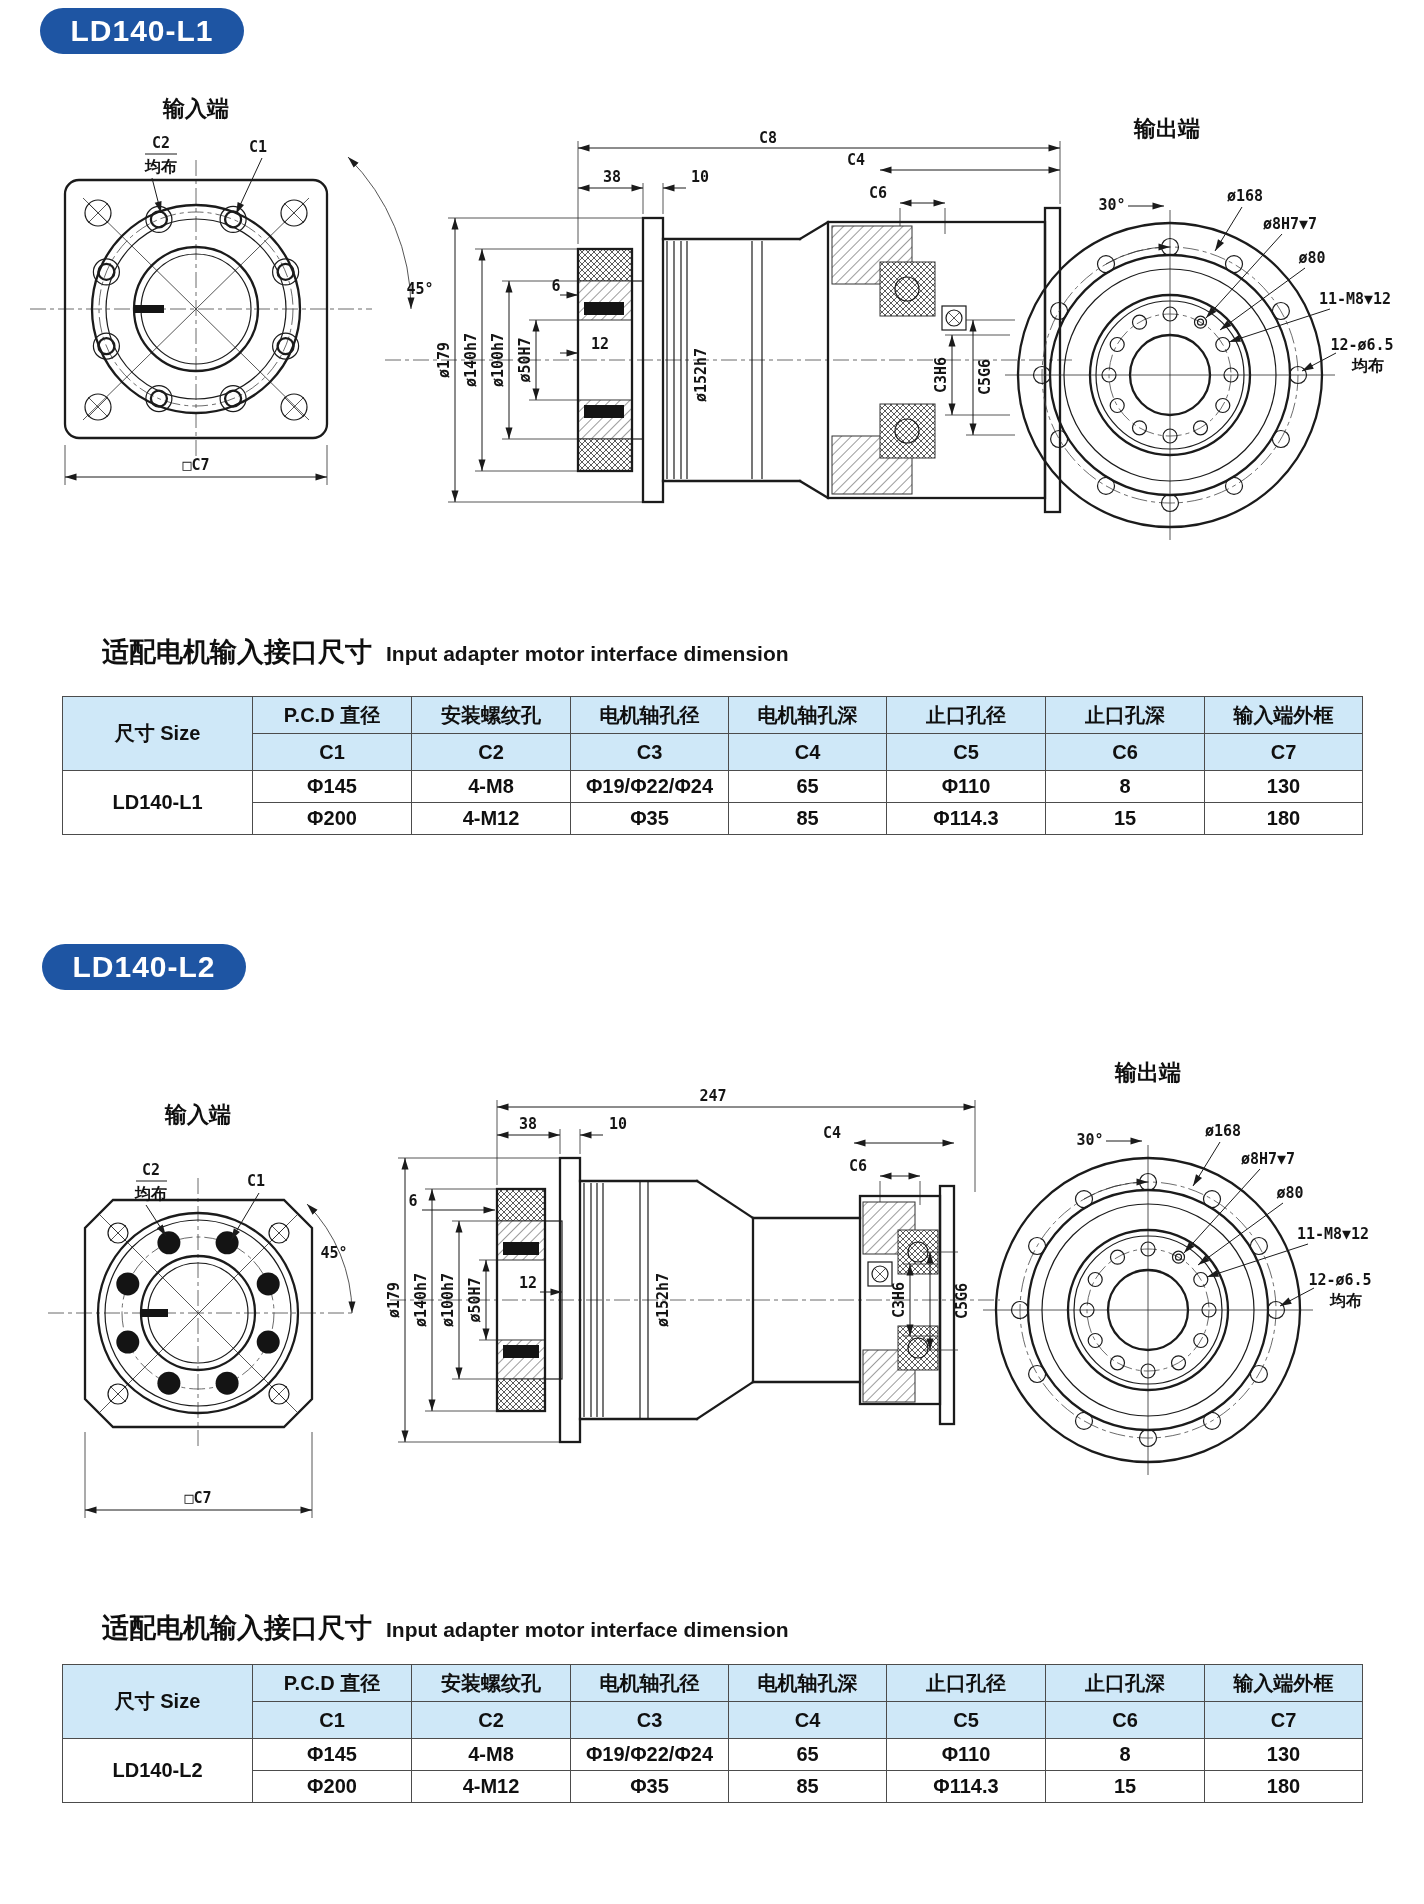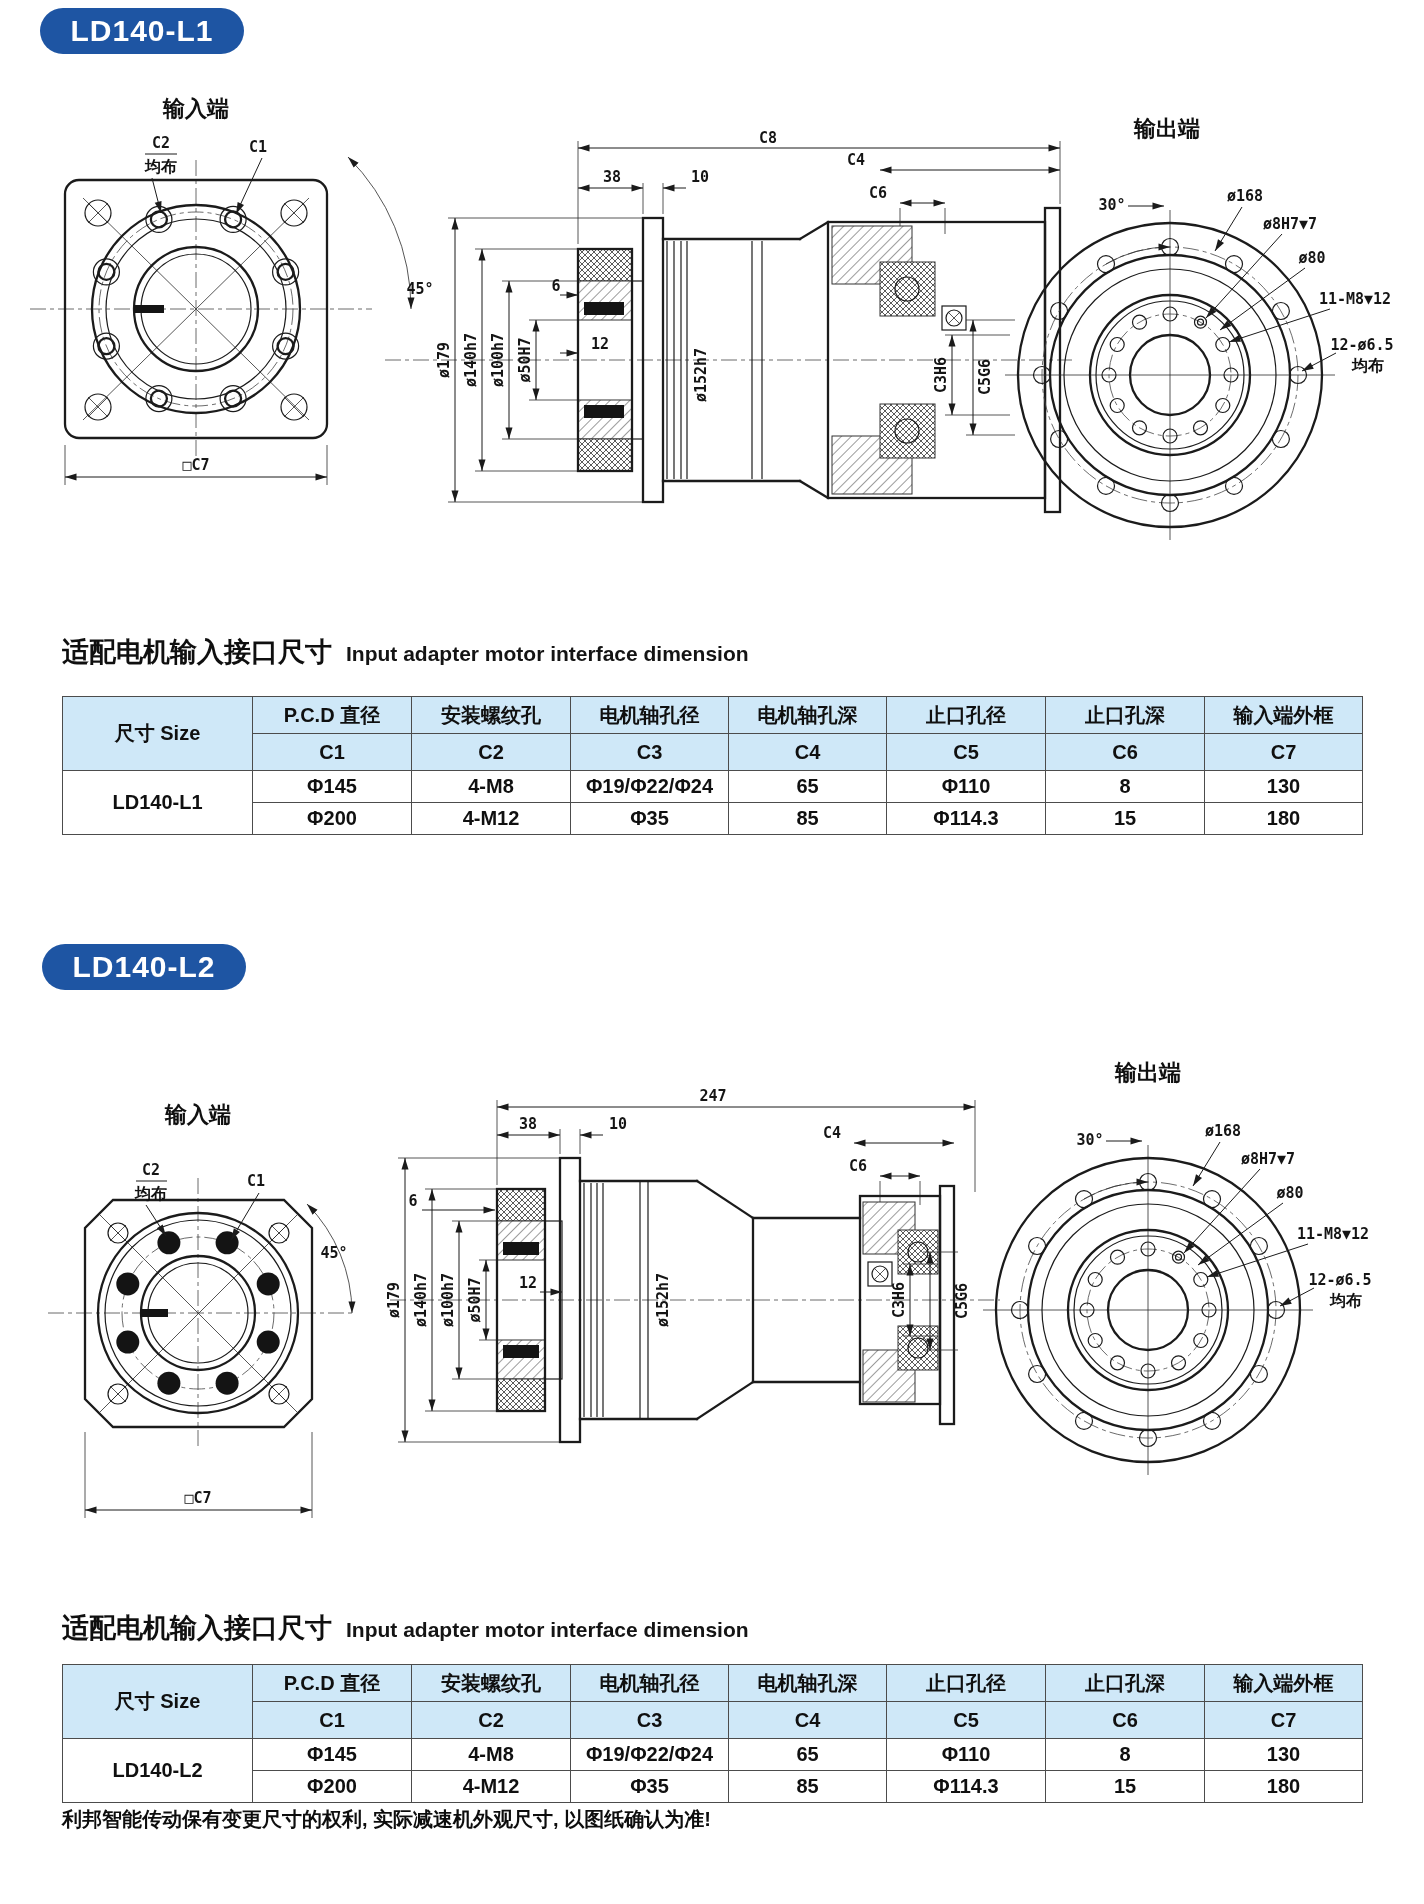--- a/index.html
+++ b/index.html
@@ -2,21 +2,21 @@
 <html style="--badge-blue: #1e55a3; --table-header-bg: #cfe8f8;"><head>
 <meta charset="utf-8">
 <style>
   html,body{margin:0;padding:0;background:#fff;}
   .page{position:relative;width:1424px;height:1904px;background:#fff;overflow:hidden;
         font-family:"Liberation Sans",sans-serif;color:#111;}
   .badge{position:absolute;width:204px;height:46px;border-radius:24px;
          background:var(--badge-blue,#1e55a3);display:flex;align-items:center;justify-content:center;}
   .badge span{color:#fff;font-weight:bold;font-size:30px;letter-spacing:1px;}
   .sec-title{position:absolute;left:62px;white-space:nowrap;}
-  .sec-title .zh{font-weight:bold;font-size:27px;color:#0f0f0f;}
+  .sec-title .zh{font-weight:bold;font-size:27px;color:#0f0f0f;margin-left:40px;}
   .sec-title .en{font-weight:bold;font-size:21px;margin-left:14px;color:#141414;}
   .tbl-wrap{position:absolute;left:62px;width:1300px;}
   table.spec{border-collapse:collapse;width:1300px;table-layout:fixed;}
   table.spec td{border:1.8px solid #4c4c4c;text-align:center;vertical-align:middle;
          font-weight:bold;font-size:20px;padding:0;color:#101010;}
   table.spec tr.hd td{background:var(--table-header-bg,#cfe8f8);height:36px;}
   table.spec tr.dr td{height:31px;background:#fff;}
   td.size{font-size:21px;}
   td.rl{font-size:21px;}
   .footer{position:absolute;left:62px;top:1806px;width:1356px;}
@@ -546,16 +546,15 @@
     <td>85</td>
     <td>Φ114.3</td>
     <td>15</td>
     <td>180</td>
   </tr>
 </tbody>
       </table>
 </div>
 
 <div class="footer">
-  <div class="f-zh">利邦智能传动保有变更尺寸的权利, 实际减速机外观尺寸, 以图纸确认为准!</div>
 </div>
 
 </div>
 
 </body></html>

